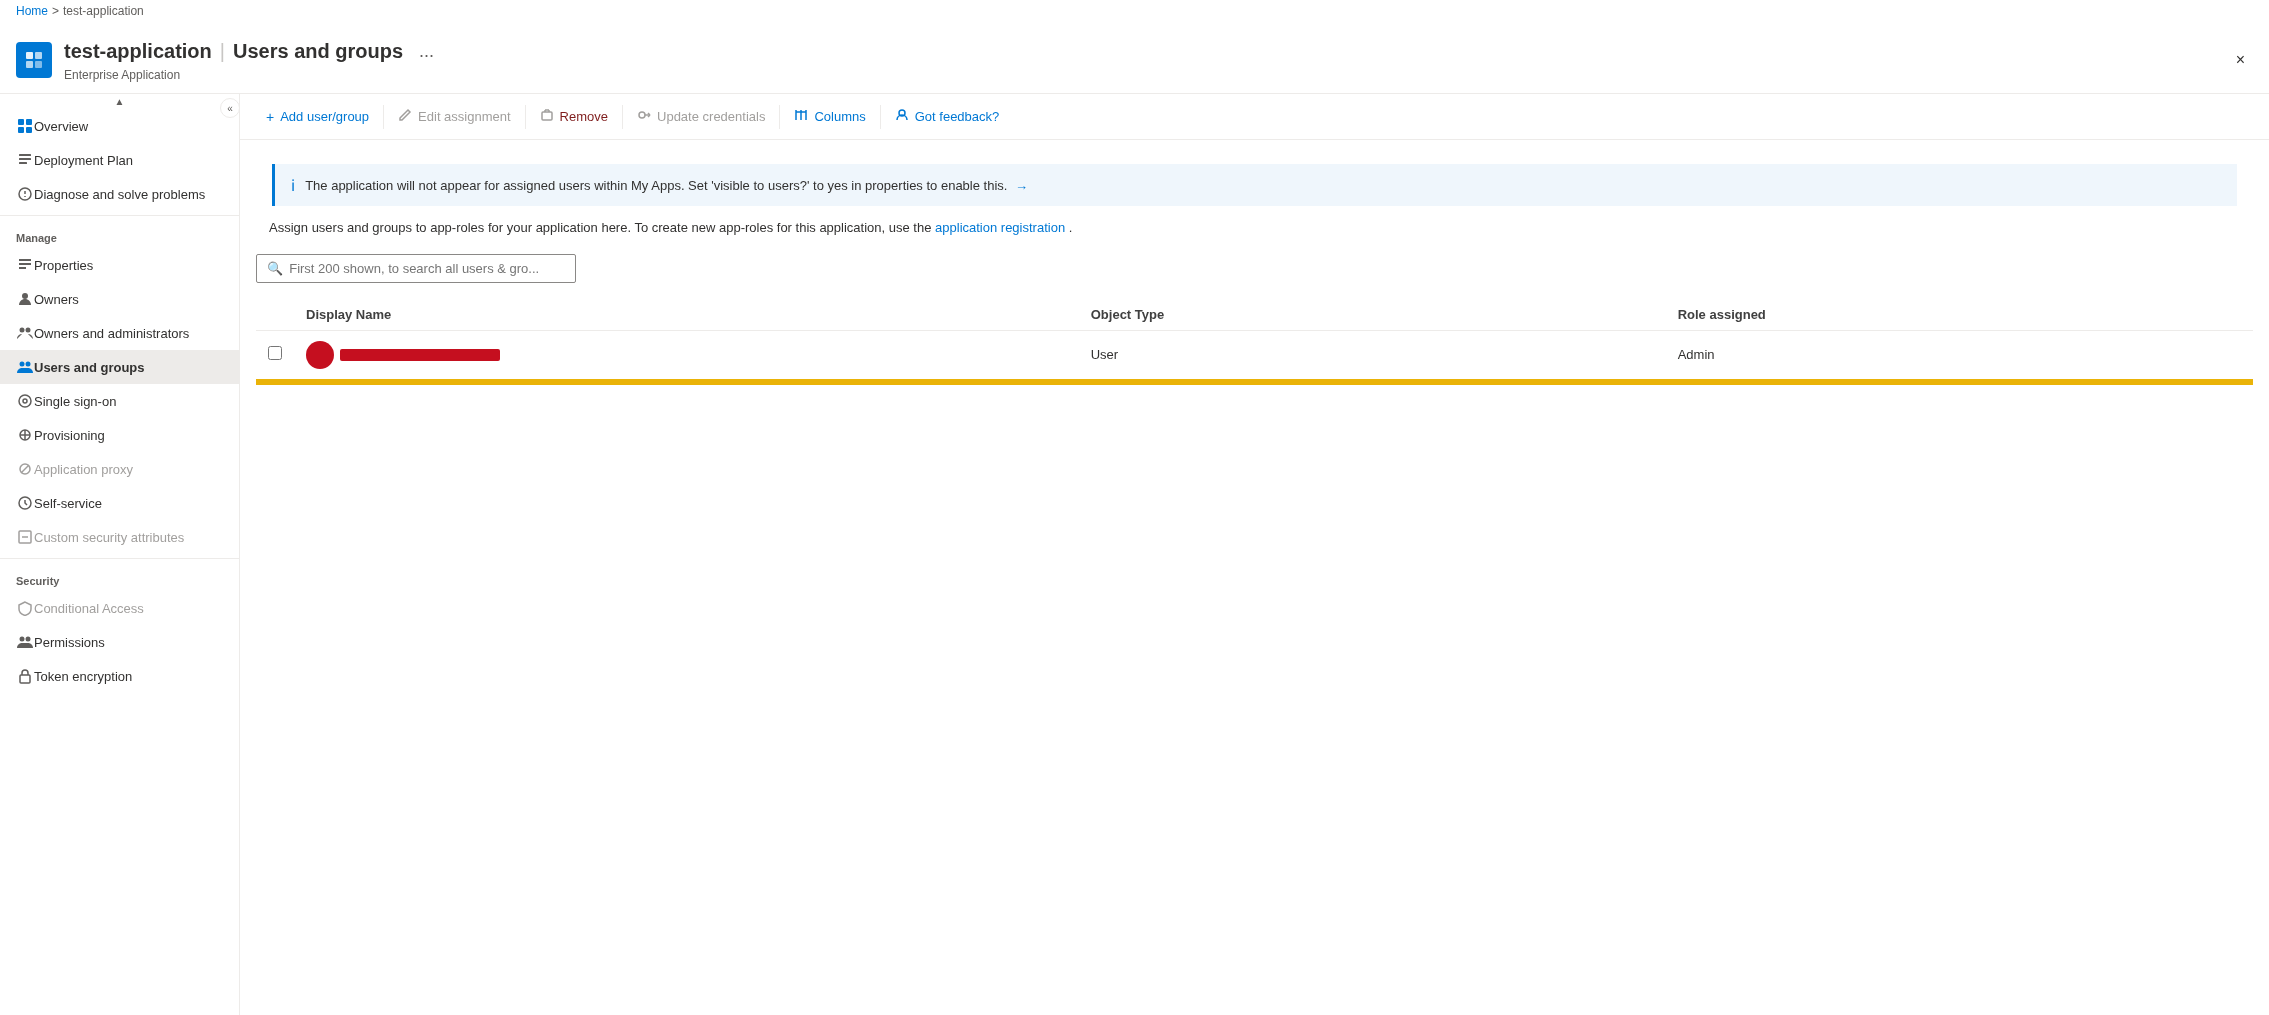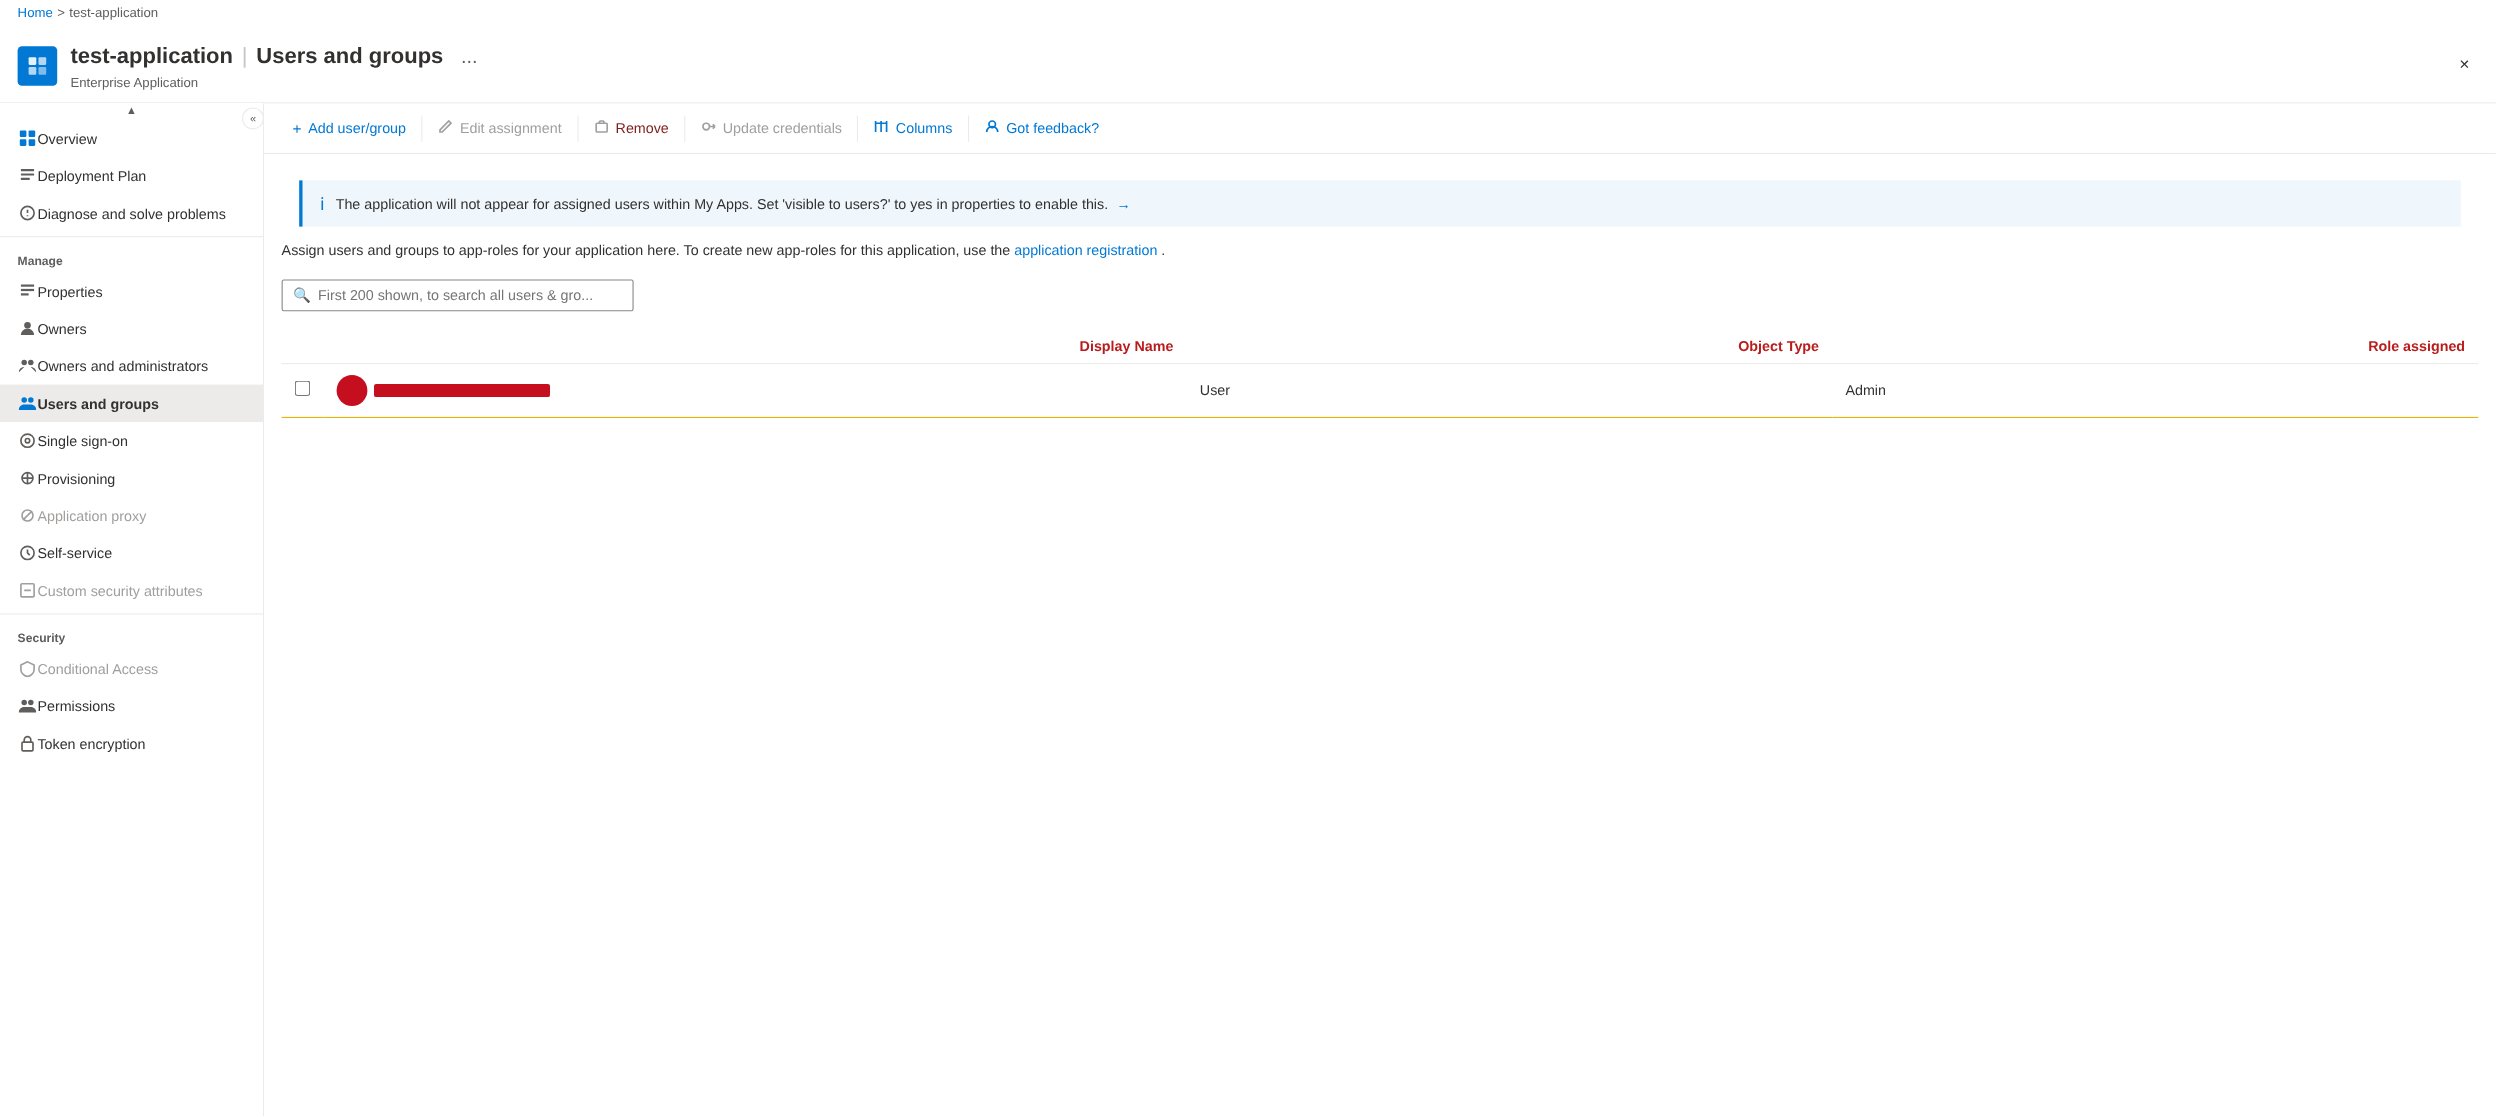--- a/index.html
+++ b/index.html
@@ -101,46 +101,46 @@
       display: flex; align-items: center; gap: 10px;
       background: #eff6fc; border-left: 3px solid #0078d4;
       padding: 10px 16px; margin: 12px 16px 0 16px;
       font-size: 13px; color: #323130;
     }
     .info-icon { color: #0078d4; font-size: 16px; flex-shrink: 0; }
     .info-arrow { color: #0078d4; margin-left: 4px; }
 
     
     .content-body { padding: 12px 16px; flex: 1; overflow-y: auto; }
-    .assign-desc { font-size: 13px; color: #323130; margin: 12px 0 16px 0; line-height: 1.5; }
+    .assign-desc { font-size: 13px; color: #323130; margin: 12px 0 16px 13px; line-height: 1.5; }
     .assign-desc a { color: #0078d4; text-decoration: none; }
 
     
     .search-box {
       display: flex; align-items: center; gap: 6px;
       border: 1px solid #8a8886; border-radius: 2px;
       padding: 6px 10px; width: 320px; margin-bottom: 16px;
       background: #fff;
     }
     .search-box input {
       border: none; outline: none; font-size: 13px; color: #605e5c;
       width: 100%; background: transparent;
     }
     .search-icon { color: #605e5c; font-size: 13px; }
 
     
     .data-table { width: 100%; border-collapse: collapse; }
     .data-table th {
-      text-align: right; font-size: 13px; font-weight: 600; color: #b91c1c;
+      text-align: left; font-size: 13px; font-weight: 600; color: #404040;
       padding: 8px 12px; border-bottom: 1px solid #edebe9;
       white-space: nowrap;
     }
     .data-table td {
       padding: 10px 12px; font-size: 13px; color: #323130;
-      border-bottom: 1px solid #eab308;
+      border-bottom: 6px solid #eab308;
     }
     .checkbox-cell { width: 32px; }
     .table-checkbox { width: 14px; height: 14px; cursor: pointer; }
     .user-avatar {
       width: 28px; height: 28px; border-radius: 50%;
       background: #c50f1f; display: inline-flex; align-items: center;
       justify-content: center; color: white; font-size: 12px; font-weight: 600;
       vertical-align: middle; margin-right: 6px;
     }
     .user-name-cell { display: flex; align-items: center; }

